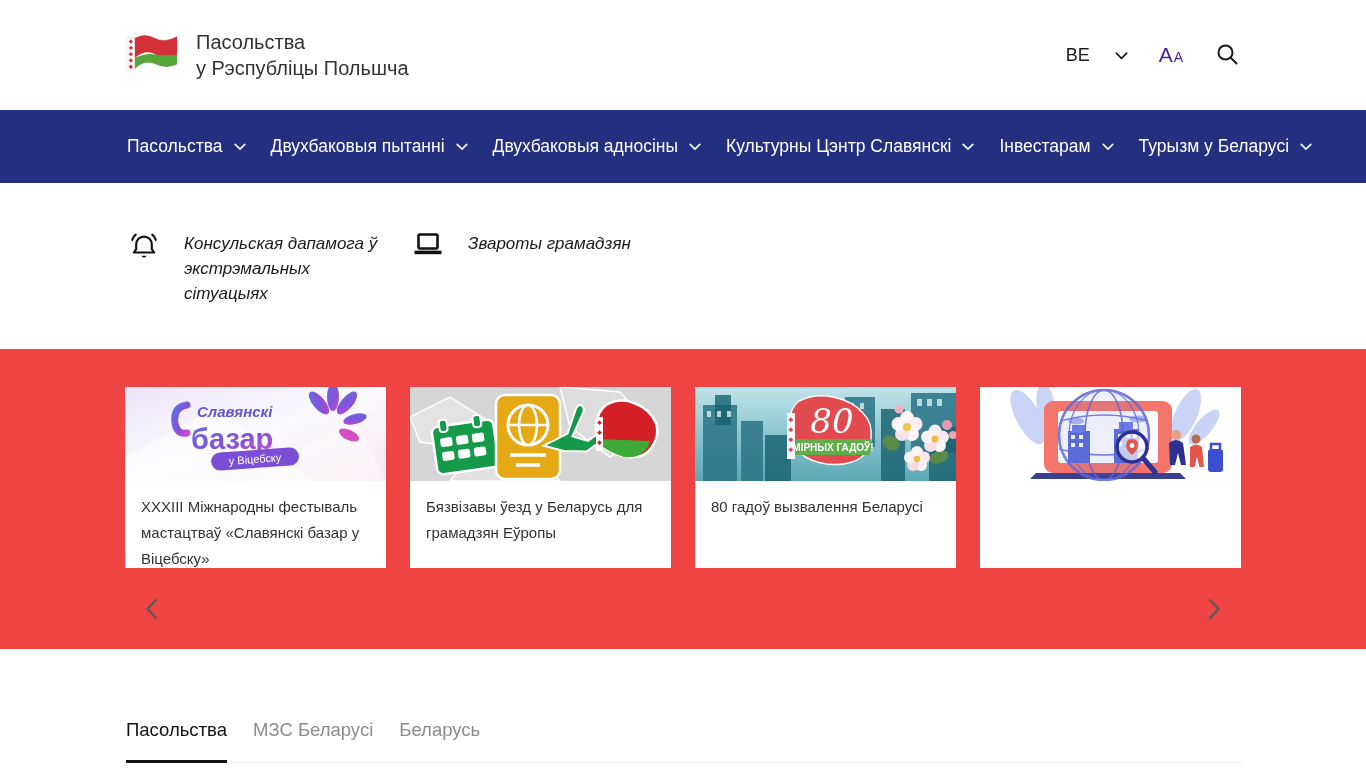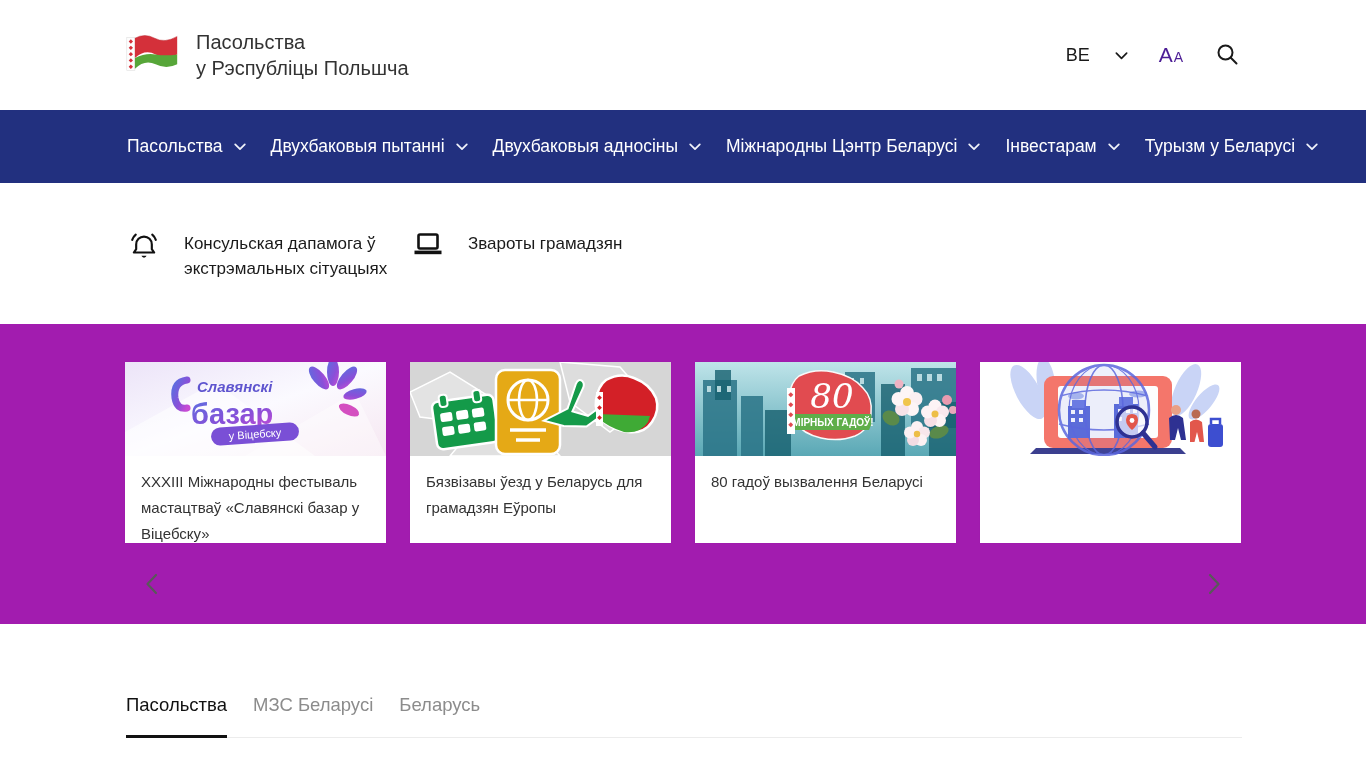--- a/index.html
+++ b/index.html
@@ -18,28 +18,28 @@
   .font-size .fa-sm { font-size:14px; }
   .search-btn { background:none; border:none; cursor:pointer; width:26px; height:26px; padding:0; }
   .search-btn svg { width:24px; height:24px; }
 
   
   .nav { background:#22307f; height:73px; display:flex; align-items:center; gap:24px; padding-left:127px; }
   .nav-item { display:flex; align-items:center; gap:10px; color:#fff; font-size:17.5px; cursor:pointer; white-space:nowrap; }
   .nav-item svg { width:14px; height:14px; color:#f0f2fa; }
 
   
-  .quick-links { display:flex; padding:48px 0 0 129px; }
+  .quick-links { display:flex; padding:48px 0 0 129px;font-style:italic; }
   .quick-link { display:flex; gap:25px; cursor:pointer; }
   .quick-link.first { width:284px; }
   .ql-icon { width:30px; flex:0 0 auto; color:#111; }
   .ql-label { font-size:17px; line-height:25px; color:#1a1a1a; max-width:206px; }
 
   
-  .strip { margin-top:43px; background:#a21caf; height:300px; position:relative; }
+  .strip { margin-top:43px; background:#ef4444; height:300px; position:relative; }
   .cards { display:flex; gap:24px; padding:38px 0 0 125px; }
   .card { width:261px; height:181px; background:#fff; cursor:pointer; box-shadow:0 0 1px rgba(0,0,0,.06); }
   .card-img { width:261px; height:94px; display:block; overflow:hidden; }
   .card-img svg { display:block; width:261px; height:94px; }
   .card-title { padding:13px 16px 0 16px; font-size:15px; line-height:26px; color:#333; }
   .arrow-btn { position:absolute; top:244px; width:32px; height:32px; background:none; border:none; cursor:pointer; padding:0; color:#595959; }
   .arrow-btn.prev { left:137px; }
   .arrow-btn.next { left:1197px; }
   .arrow-btn svg { width:32px; height:32px; }
 
@@ -104,21 +104,21 @@
         <path d="M2.5 5 L8 10.5 L13.5 5" fill="none" stroke="currentColor" stroke-width="2" stroke-linecap="round" stroke-linejoin="round"></path>
       </svg>
   </div>
   <div class="nav-item">
     <span>Двухбаковыя адносіны</span>
     <svg viewBox="0 0 16 16">
         <path d="M2.5 5 L8 10.5 L13.5 5" fill="none" stroke="currentColor" stroke-width="2" stroke-linecap="round" stroke-linejoin="round"></path>
       </svg>
   </div>
   <div class="nav-item">
-    <span>Міжнародны Цэнтр Беларусі</span>
+    <span>Культурны Цэнтр Славянскі</span>
     <svg viewBox="0 0 16 16">
         <path d="M2.5 5 L8 10.5 L13.5 5" fill="none" stroke="currentColor" stroke-width="2" stroke-linecap="round" stroke-linejoin="round"></path>
       </svg>
   </div>
   <div class="nav-item">
     <span>Інвестарам</span>
     <svg viewBox="0 0 16 16">
         <path d="M2.5 5 L8 10.5 L13.5 5" fill="none" stroke="currentColor" stroke-width="2" stroke-linecap="round" stroke-linejoin="round"></path>
       </svg>
   </div>

